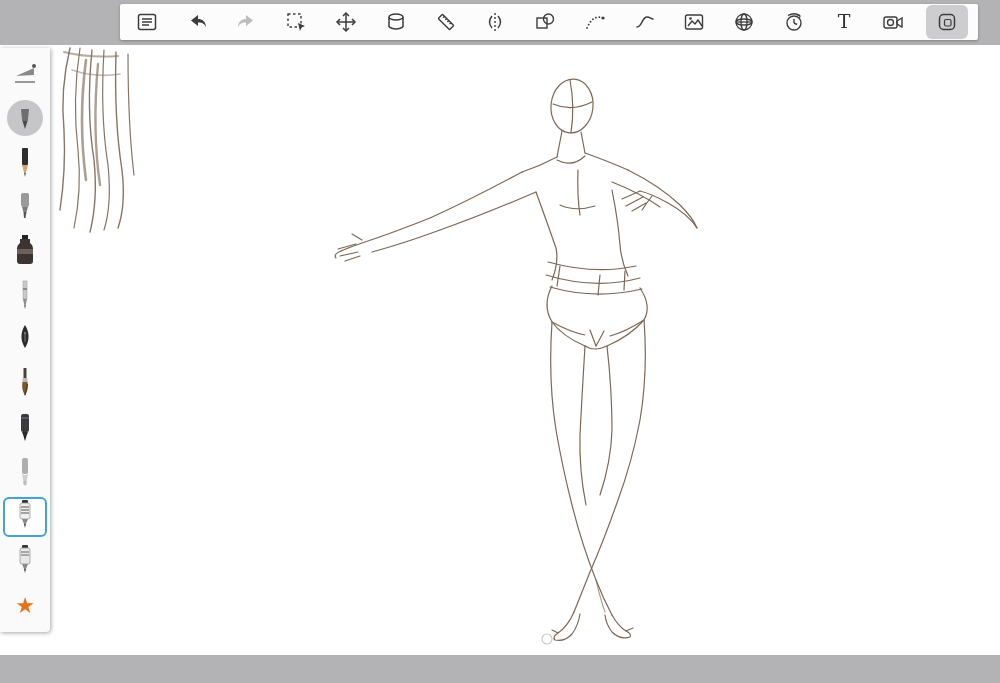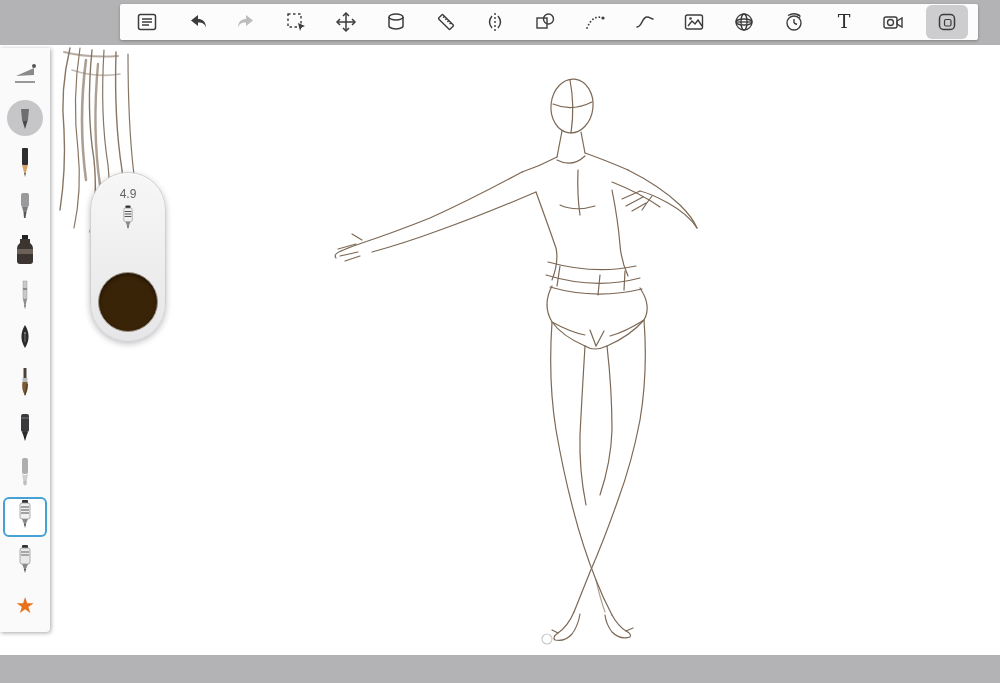--- a/index.html
+++ b/index.html
@@ -323,27 +323,14 @@
           <path d="M11 10 H19 M11 13 H19" stroke="#666" stroke-width="1.2"></path>
           <path d="M12 22 H18 L16 27 H14 Z" fill="#8a8a8c"></path>
           <path d="M14 27 H16 L15 31 Z" fill="#444"></path>
         </svg>
     </div>
     <div class="brush-item">
       <span class="star" style="color: rgb(232, 114, 28);">★</span>
     </div>
   </div>
 
-  <div class="puck">
-    <div class="puck-size">4.9</div>
-    <div class="puck-brush">
-      <svg width="26" height="34" viewBox="0 0 30 40">
-          <rect x="12" y="3" width="6" height="4" rx="1" fill="#333"></rect>
-          <rect x="10" y="6" width="10" height="16" rx="2" fill="#efefef" stroke="#999" stroke-width="0.8"></rect>
-          <path d="M11 10 H19 M11 13 H19 M11 16 H19" stroke="#555" stroke-width="1.2"></path>
-          <path d="M12 22 H18 L16 27 H14 Z" fill="#8a8a8c"></path>
-          <path d="M14 27 H16 L15 31 Z" fill="#444"></path>
-        </svg>
-    </div>
-    <div class="puck-color" style="background: rgb(58, 36, 8);"></div>
-  </div>
 
 </div>
 
 </body></html>

